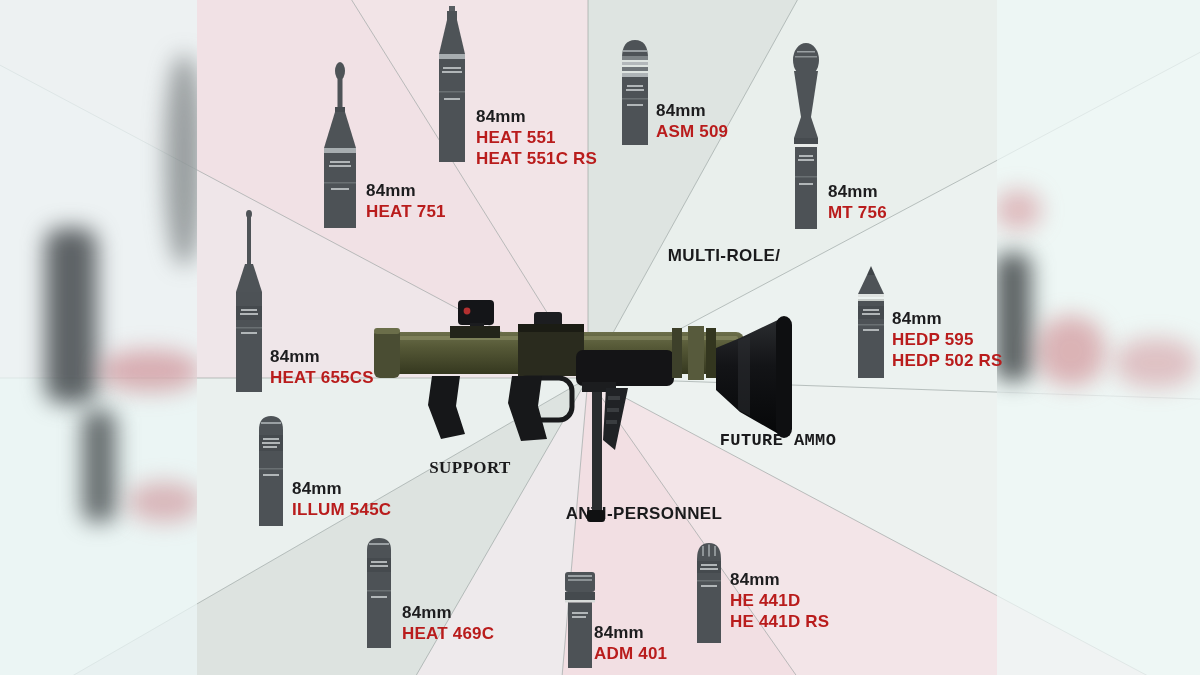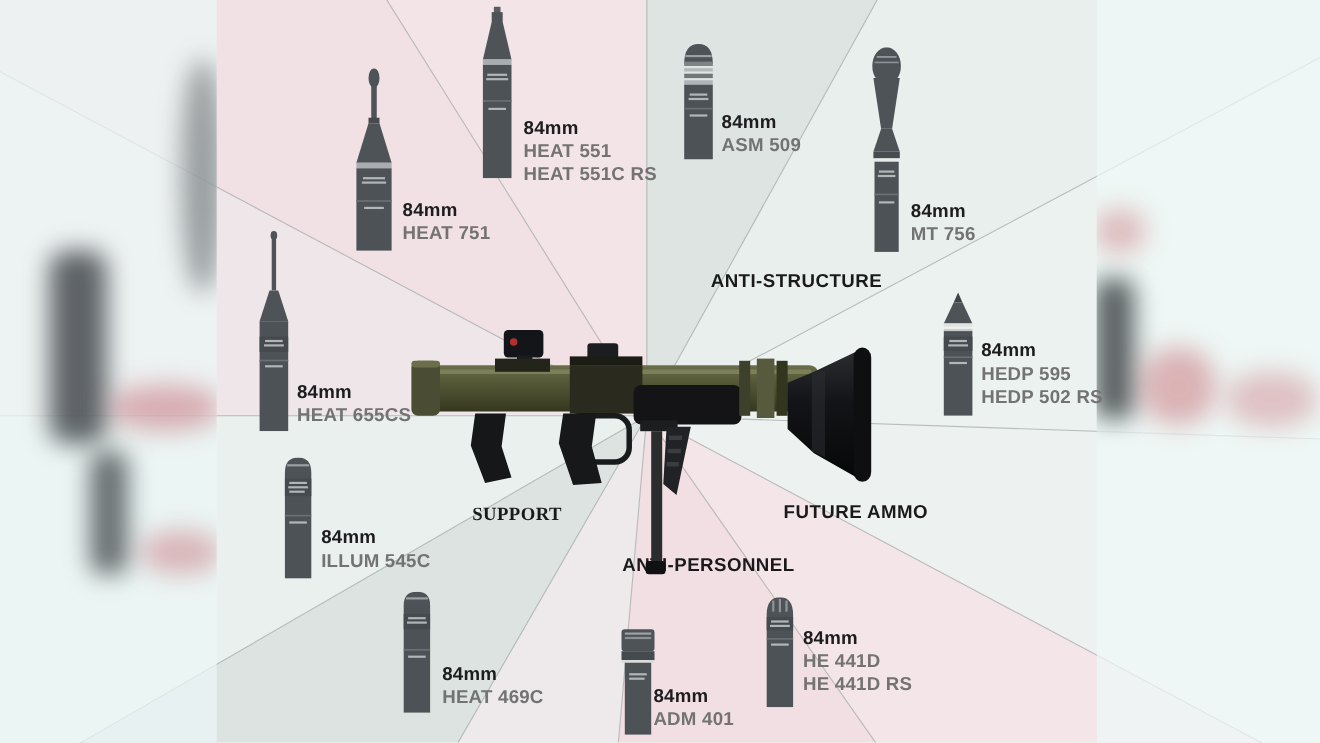--- a/index.html
+++ b/index.html
@@ -18,41 +18,41 @@
 
   
   #weapon{position:absolute;left:368px;top:288px;}
 
   
   .ammo{position:absolute;}
   .shell{position:absolute;left:0;top:0;}
   .ammo-label{position:absolute;font-weight:bold;font-size:17px;line-height:21px;
               letter-spacing:.2px;white-space:nowrap;}
   .cal{color:#1d1d1f;}
-  .mod{color:#737373;}
+  .mod{color:#b91c1c;}
   .mod:empty{display:none;}
 
   #a-heat751   {left:318px;top:62px;}  #a-heat751   .ammo-label{left:48px;top:118px;}
   #a-heat551   {left:432px;top:6px;}   #a-heat551   .ammo-label{left:44px;top:100px;}
   #a-asm509    {left:618px;top:40px;}  #a-asm509    .ammo-label{left:38px;top:60px;}
   #a-mt756     {left:788px;top:43px;}  #a-mt756     .ammo-label{left:40px;top:138px;}
   #a-heat655cs {left:232px;top:210px;} #a-heat655cs .ammo-label{left:38px;top:136px;}
   #a-hedp502   {left:854px;top:266px;} #a-hedp502   .ammo-label{left:38px;top:42px;}
   #a-illum545c {left:254px;top:416px;} #a-illum545c .ammo-label{left:38px;top:62px;}
   #a-smoke469c {left:362px;top:538px;} #a-smoke469c .ammo-label{left:40px;top:64px;}
   #a-adm401    {left:560px;top:566px;} #a-adm401    .ammo-label{left:34px;top:56px;}
   #a-he441d    {left:692px;top:543px;} #a-he441d    .ammo-label{left:38px;top:26px;}
 
   
   .cat{position:absolute;font-weight:bold;font-size:17px;line-height:20px;
        color:#1a1a1c;letter-spacing:.4px;text-align:center;white-space:nowrap;}
   #cat-antiarmour{left:388px;top:256px;width:172px;}
   #cat-multirole{left:628px;top:246px;width:192px;}
   #cat-support{left:408px;top:458px;width:124px;font-family:Liberation Serif, serif;}
-  #cat-futureammo{left:698px;top:456px;width:160px;}
+  #cat-futureammo{left:698px;top:431px;width:160px;font-family:Liberation Mono, monospace;}
   #cat-antipersonnel{left:558px;top:504px;width:172px;}
 </style>
 </head>
 <body>
 
 <div id="stage">
 
   <svg id="bg" width="1200" height="675" viewBox="0 0 1200 675">
     <rect x="0" y="0" width="1200" height="675" fill="#edf6f5"></rect>
 
@@ -93,21 +93,21 @@
   </div>
 
   <div id="strip-right" class="blurstrip">
     <div class="blob" style="left:-2px;top:190px;width:46px;height:40px;background:rgba(200,100,110,.4);"></div>
     <div class="blob" style="left:-2px;top:253px;width:36px;height:128px;background:rgba(52,57,60,.8);border-radius:12px;"></div>
     <div class="blob" style="left:40px;top:316px;width:68px;height:70px;background:rgba(195,95,105,.45);"></div>
     <div class="blob" style="left:118px;top:338px;width:82px;height:50px;background:rgba(195,95,105,.35);"></div>
   </div>
 
   <div class="cat" id="cat-multirole">
-    <div>ANTI-STRUCTURE</div>
+    <div>MULTI-ROLE/</div>
   </div>
   <div class="cat" id="cat-support">
     <span>SUPPORT</span>
   </div>
   <div class="cat" id="cat-futureammo">
     <span>FUTURE AMMO</span>
   </div>
   <div class="cat" id="cat-antipersonnel">
     <span>ANTI-PERSONNEL</span>
   </div>

